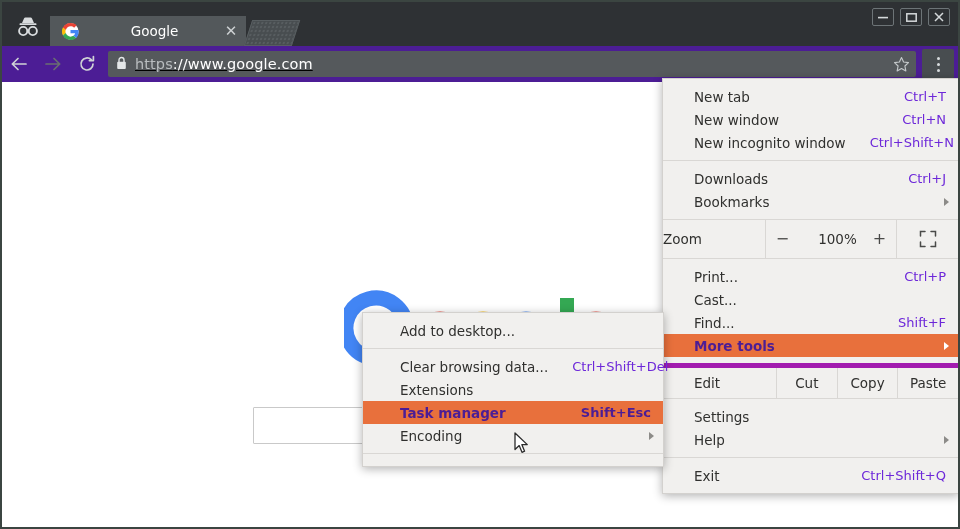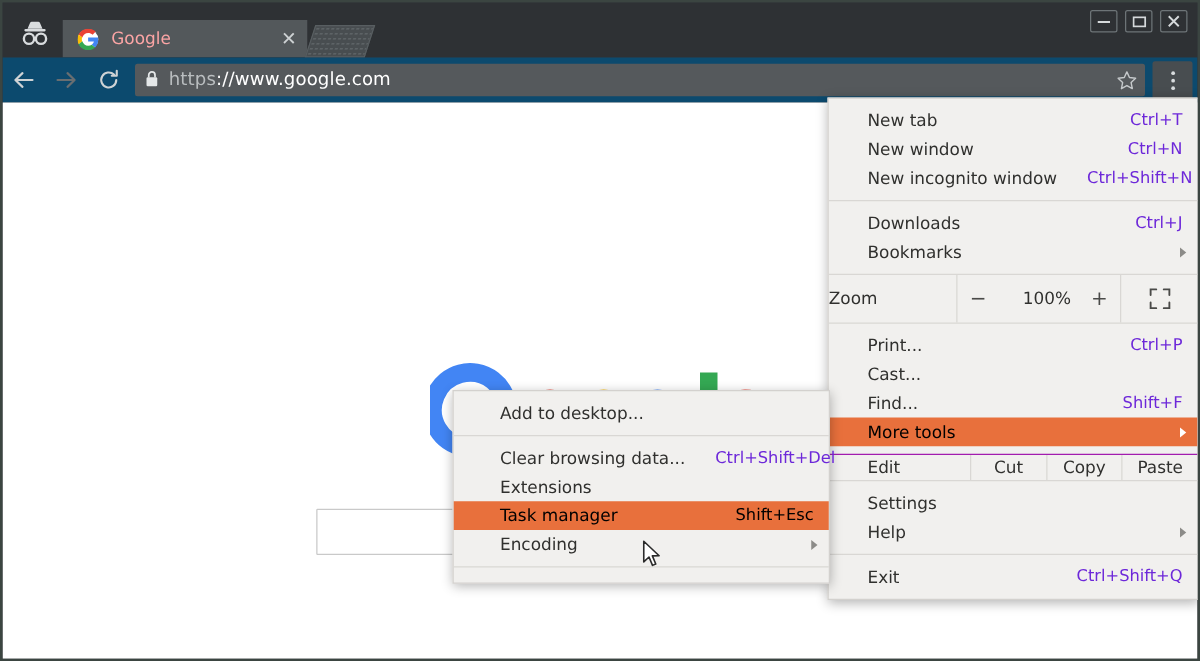--- a/index.html
+++ b/index.html
@@ -32,25 +32,26 @@
     position: absolute; left: 48px; top: 14px;
     width: 196px; height: 30px;
     background: #53585b;
     display: flex; align-items: center;
     padding-left: 12px;
     clip-path: polygon(0 0, 100% 0, 100% 100%, 0 100%);
   }
   .tab-favicon { width: 17px; height: 17px; flex: 0 0 auto; }
   .tab-title {
     margin-left: 10px;
-    color: #fca5a5;
+    color: #ffffff;
     font-size: 13.5px;
     white-space: nowrap;
     overflow: hidden;
     flex: 1 1 auto;
+    text-align: center;
   }
   .tab-close {
     width: 22px; height: 22px;
     color: #cdd1d3;
     font-size: 15px;
     display: flex; align-items: center; justify-content: center;
     margin-right: 4px;
   }
   .newtab-btn {
     position: absolute; left: 246px; top: 18px;
@@ -72,22 +73,22 @@
     display: flex; align-items: center; justify-content: center;
     color: #d5d9db;
     font-size: 11px;
     line-height: 1;
   }
 
   
   .toolbar {
     position: absolute; left: 0; top: 44px;
     width: 956px; height: 36px;
-    background: #0c4a6e;
-    display: flex; align-items: center;
+    background: #4c1d95;
+    display: flex; align-items: center; text-decoration: underline;
   }
   .nav-btn {
     width: 34px; height: 34px;
     display: flex; align-items: center; justify-content: center;
     flex: 0 0 auto;
   }
   .omnibox {
     flex: 1 1 auto;
     height: 26px;
     margin: 0 6px 0 4px;
@@ -156,21 +157,21 @@
   .mrow {
     position: relative;
     height: 23px;
     display: flex; align-items: center;
     padding: 0 12px 0 46px;
     white-space: nowrap;
   }
   .mrow .lbl { flex: 1 1 auto; }
   .mrow .acc { color: #6d28d9; font-size: 13px; margin-left: 24px; }
   .mrow.hl { background: #e8703c; }
-  .mrow.hl .lbl, .mrow.hl .acc { color: #000000; }
+  .mrow.hl .lbl, .mrow.hl .acc { color: #4c1d95; font-weight: bold; }
   .msep {
     height: 1px;
     background: #d9d7d4;
     margin: 6px 0;
   }
   .arrow {
     position: absolute; right: 9px; top: 50%;
     transform: translateY(-50%);
     width: 0; height: 0;
     border-left: 5px solid #8c8b88;
@@ -208,22 +209,22 @@
     flex: 0 0 62px;
     display: flex; align-items: center; justify-content: center;
     border-left: 1px solid #d9d7d4;
   }
   .zpct { font-size: 13.5px; margin-left: 13px; }
   .zsign { font-size: 16px; color: #4a4a48; line-height: 1; }
 
   
   .editrow {
     display: flex; align-items: stretch;
-    height: 22px;
-    border-top: 1px solid #a21caf;
+    height: 36px;
+    border-top: 5px solid #a21caf;
     border-bottom: 1px solid #d9d7d4;
     margin: 6px 0 6px;
   }
   .editrow .ecell {
     display: flex; align-items: center; justify-content: center;
     font-size: 13.5px;
     border-left: 1px solid #d9d7d4;
   }
   .editrow .ecell.first {
     border-left: none;

